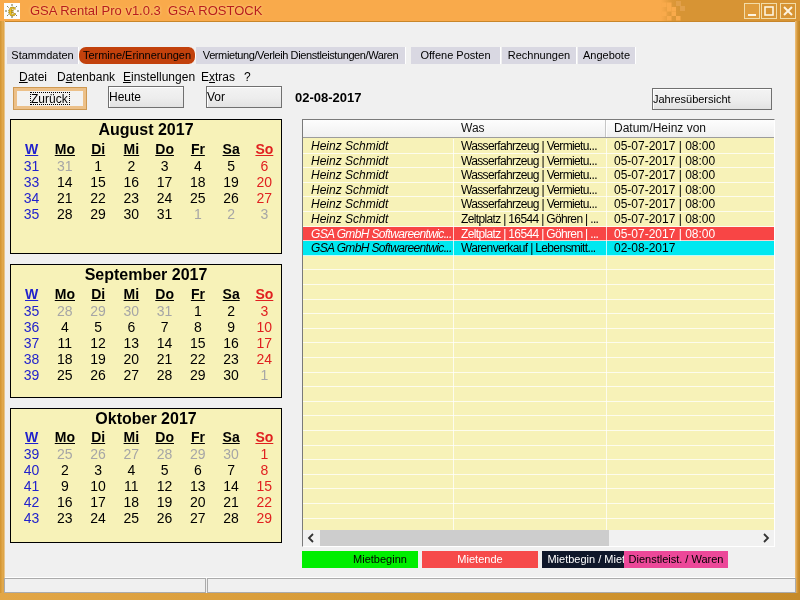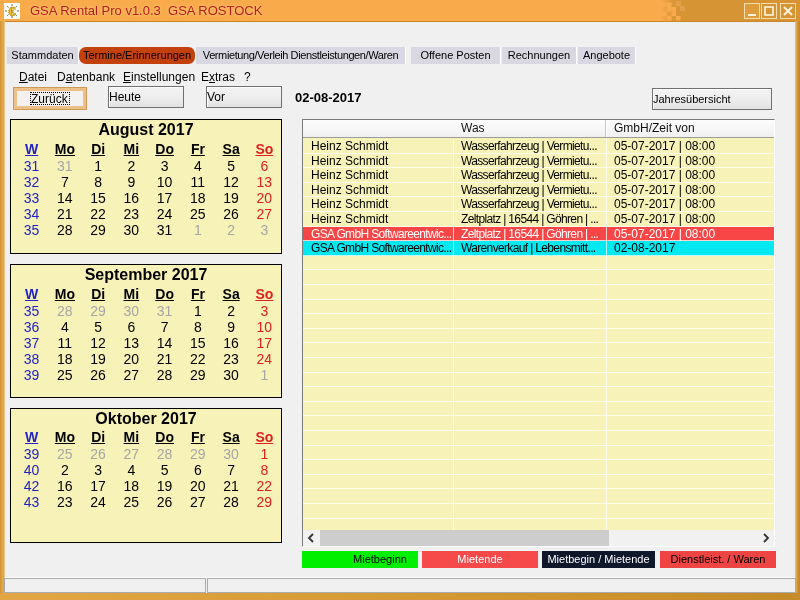--- a/index.html
+++ b/index.html
@@ -76,21 +76,21 @@
     border-right:1px solid #FFFFFF; border-bottom:1px solid #FFFFFF;
     background:#F7F2B8; }
   #ghead { position:absolute; left:0; top:0; width:471px; height:18px;
     background:linear-gradient(#FDFDFD,#F0F0F0); border-bottom:1px solid #9C9C9C; }
   #ghead .hc { position:absolute; top:0; height:17px; line-height:17px; font-size:12px; color:#111;
     padding-left:8px; border-right:1px solid #C6C6C6; box-shadow:1px 0 0 #FFFFFF; }
   #gbody { position:absolute; left:0; top:19px; width:471px; height:391px; overflow:hidden; }
   .grow { position:absolute; left:0; width:471px; height:15px; border-bottom:1px solid rgba(255,255,255,.75); }
   .grow .c { position:absolute; top:0; height:14px; line-height:14px; font-size:12px; color:#000;
     white-space:nowrap; overflow:hidden; }
-  .c1 { left:8px; width:141px; }
+  .c1 { left:8px; width:141px;font-style:italic; }
   .c2 { left:158px; width:144px; }
   .c3 { left:311px; width:150px; }
   .tight { letter-spacing:-0.65px; }
   .vsep { position:absolute; top:19px; width:1px; height:391px; background:rgba(255,255,255,.75); }
   .rowred { background:#F84545; color:#FFF; }
   .rowred .c { color:#FFF; }
   .rowcyan { background:#00E8F0; }
 
   
   #hscroll { position:absolute; left:0; top:410px; width:471px; height:16px; background:#F1F1F1; }
@@ -195,30 +195,20 @@
           <td class="w">31</td>
           <td class="gr">31</td>
           <td>1</td>
           <td>2</td>
           <td>3</td>
           <td>4</td>
           <td>5</td>
           <td class="su">6</td>
         </tr>
       <tr>
-          <td class="w">32</td>
-          <td>7</td>
-          <td>8</td>
-          <td>9</td>
-          <td>10</td>
-          <td>11</td>
-          <td>12</td>
-          <td class="su">13</td>
-        </tr>
-      <tr>
           <td class="w">33</td>
           <td>14</td>
           <td>15</td>
           <td>16</td>
           <td>17</td>
           <td>18</td>
           <td>19</td>
           <td class="su">20</td>
         </tr>
       <tr>
@@ -339,20 +329,30 @@
           <td class="w">40</td>
           <td>2</td>
           <td>3</td>
           <td>4</td>
           <td>5</td>
           <td>6</td>
           <td>7</td>
           <td class="su">8</td>
         </tr>
       <tr>
+          <td class="w">41</td>
+          <td>9</td>
+          <td>10</td>
+          <td>11</td>
+          <td>12</td>
+          <td>13</td>
+          <td>14</td>
+          <td class="su">15</td>
+        </tr>
+      <tr>
           <td class="w">42</td>
           <td>16</td>
           <td>17</td>
           <td>18</td>
           <td>19</td>
           <td>20</td>
           <td>21</td>
           <td class="su">22</td>
         </tr>
       <tr>
@@ -504,33 +504,33 @@
       <div class="grow " style="top:380px;height:14px;">
         <div class="c c1"></div>
         <div class="c c2"></div>
         <div class="c c3"></div>
       </div>
     </div>
     <div class="vsep" style="left:150px"></div>
     <div class="vsep" style="left:303px"></div>
     <div id="ghead">
       <div class="hc" style="left:150px;width:153px;">Was</div>
-      <div class="hc" style="left:303px;width:168px;border-right:none;box-shadow:none;">GmbH/Zeit von</div>
+      <div class="hc" style="left:303px;width:168px;border-right:none;box-shadow:none;">Datum/Heinz von</div>
     </div>
     <div id="hscroll">
       <div class="sarr" style="left:0"><svg width="17" height="16">
           <path d="M10 4 L6 8 L10 12" fill="none" stroke="#333333" stroke-width="1.8"></path>
         </svg></div>
       <div id="hthumb"></div>
       <div class="sarr" style="right:0"><svg width="17" height="16">
           <path d="M7 4 L11 8 L7 12" fill="none" stroke="#333333" stroke-width="1.8"></path>
         </svg></div>
     </div>
   </div>
 
   <div class="leg" style="left:302px;width:116px;background:#00EE00;color:#000;padding-left:40px;">Mietbeginn</div>
   <div class="leg" style="left:422px;width:116px;background:#F64A4A;color:#FFF;">Mietende</div>
   <div class="leg" style="left:542px;width:113px;background:#0f172a;color:#FFF;">Mietbegin / Mietende</div>
-  <div class="leg" style="left:660px;width:116px;background:#ef4444;color:#000;">Dienstleist. / Waren</div>
+  <div class="leg" style="left:624px;width:104px;background:#ec4899;color:#000;">Dienstleist. / Waren</div>
 
   <div class="abs" id="statustop"></div>
   <div class="spanel" style="left:4px;width:202px;"></div>
   <div class="spanel" style="left:207px;width:589px;"></div>
 
 </body></html>

